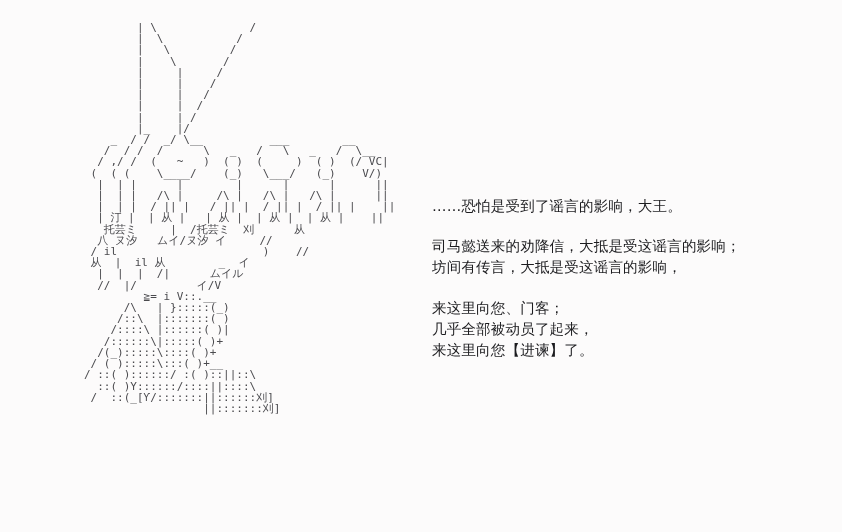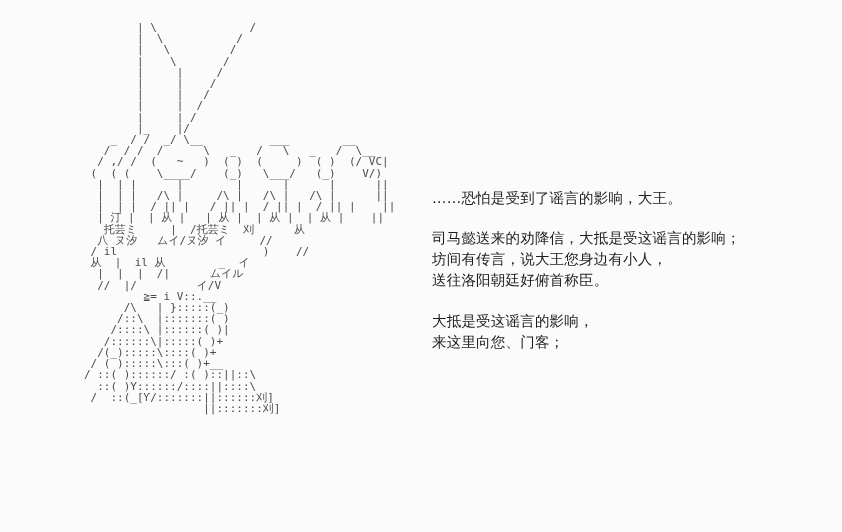--- a/index.html
+++ b/index.html
@@ -45,21 +45,21 @@
     color: #4a4a4e;
     white-space: pre;
     font-weight: 400;
     -webkit-font-smoothing: none;
   }
 
   
   #dialogue {
     position: absolute;
     left: 432px;
-    top: 188px;
+    top: 196px;
     width: 400px;
   }
 
   .dlg-line {
     font-family: "DejaVu Sans", "Liberation Sans", sans-serif;
     font-size: 14.5px;
     line-height: 21px;
     color: #1c1c1f;
     white-space: pre;
     letter-spacing: 0.2px;
@@ -115,26 +115,26 @@
   <div id="dialogue">
 
     <div class="dlg-block">
       <div class="dlg-line">……恐怕是受到了谣言的影响，大王。</div>
     </div>
 
     <div class="dlg-gap-lg"></div>
 
     <div class="dlg-block">
       <div class="dlg-line">司马懿送来的劝降信，大抵是受这谣言的影响；</div>
-      <div class="dlg-line">坊间有传言，说大王您身边有小人，</div>
-      <div class="dlg-line">送往洛阳朝廷好俯首称臣。</div>
+      <div class="dlg-line">坊间有传言，大抵是受这谣言的影响，</div>
     </div>
 
     <div class="dlg-gap-md"></div>
 
     <div class="dlg-block">
-      <div class="dlg-line">大抵是受这谣言的影响，</div>
       <div class="dlg-line">来这里向您、门客；</div>
+      <div class="dlg-line">几乎全部被动员了起来，</div>
+      <div class="dlg-line">来这里向您【进谏】了。</div>
     </div>
 
   </div>
 
 </div>
 
 </body></html>

